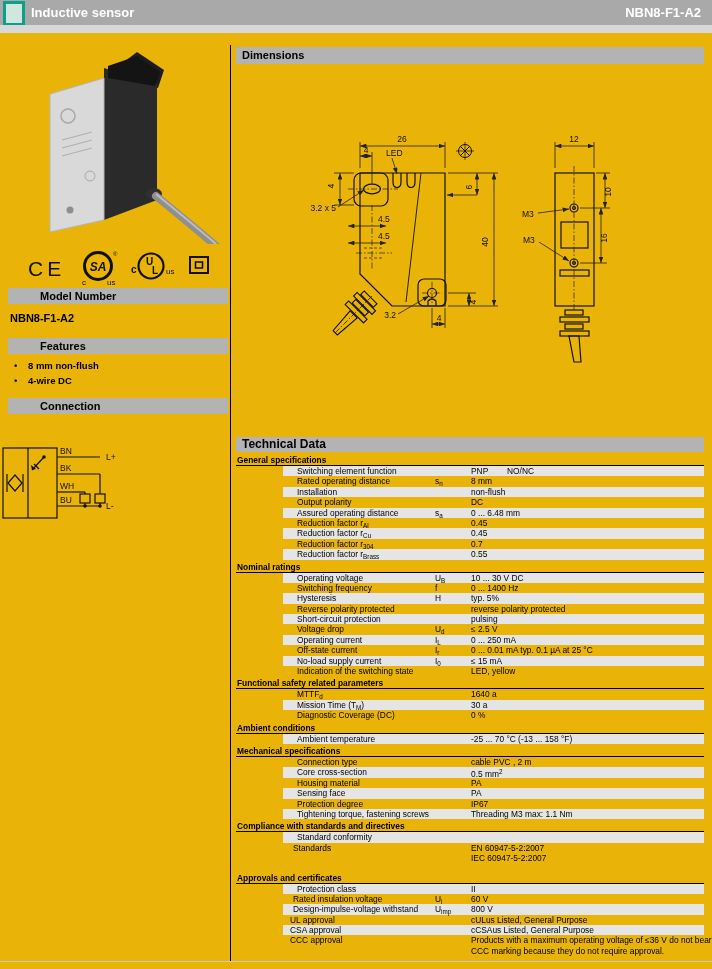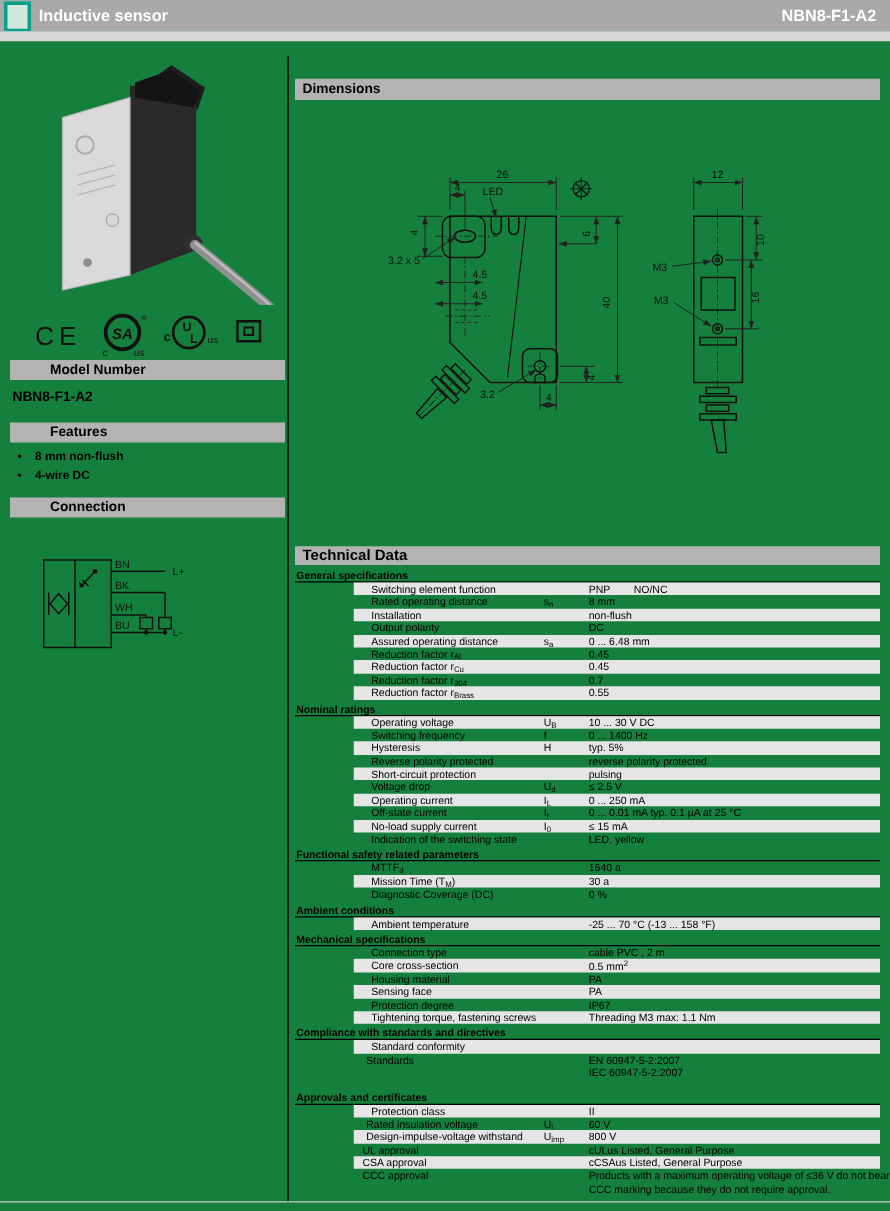--- a/index.html
+++ b/index.html
@@ -1,36 +1,36 @@
 <!DOCTYPE html>
 <html><head>
 <meta charset="utf-8">
 <style>
   html,body{margin:0;padding:0;background:#fff;}
-  .page{position:relative;width:712px;height:969px;background:#15803d;overflow:hidden;
+  .page{position:relative;width:712px;height:969px;background:#eab308;overflow:hidden;
         font-family:"Liberation Sans",sans-serif;color:#000;}
   
   .topbar{position:absolute;left:0;top:0;width:712px;height:25px;background:#a9a9a9;}
   .brandbox{position:absolute;left:3px;top:1px;width:16px;height:19px;background:#cfe7dc;border:3px solid #0d9e8c;}
   .topbar .ttl{position:absolute;left:31px;top:0;height:25px;line-height:25px;font-size:13px;font-weight:bold;color:#fff;}
   .topbar .mdl{position:absolute;right:11px;top:0;height:25px;line-height:25px;font-size:13px;font-weight:bold;color:#fff;}
   .substrip{position:absolute;left:0;top:25px;width:712px;height:8px;background:#d8d8d8;}
   .vrule{position:absolute;left:230px;top:45px;width:1px;height:917px;background:#000;}
   .footrule{position:absolute;left:0;top:961px;width:712px;height:1px;background:#c9c9c9;}
   
   .bar{position:absolute;background:#b3b3b3;font-weight:bold;font-size:11px;color:#000;padding-left:6px;box-sizing:border-box;}
   .bar.left{left:8px;width:220px;height:16px;line-height:16px;padding-left:32px;}
   .bar.right{left:236px;width:468px;}
   
   .modelval{position:absolute;left:10px;top:312px;font-size:11px;font-weight:bold;}
   .feat{position:absolute;left:14px;font-size:9.5px;font-weight:bold;}
   .feat .dot{display:inline-block;width:14px;}
   .photo{position:absolute;left:12px;top:44px;}
   .certs{position:absolute;left:18px;top:246px;}
-  .connsvg{position:absolute;left:0px;top:424px;padding-left:32px;}
+  .connsvg{position:absolute;left:0px;top:424px;}
   .dimsvg{position:absolute;left:236px;top:62px;}
   
   .ttable{position:absolute;left:236px;top:453px;width:468px;font-size:8.4px;}
   .thead{font-weight:bold;height:10px;line-height:10px;border-bottom:1px solid #000;margin-top:2px;padding-left:1px;}
   .thead.gap{margin-top:9px;}
   .trow{position:relative;height:10.4px;line-height:10.4px;margin-left:47px;}
   .trow.dbl{height:20.8px;}
   .trow.sh{background:#e5e5e5;}
   .trow .lab{position:absolute;left:14px;top:0;white-space:nowrap;}
   .trow.i0 .lab{left:7px;}
@@ -137,21 +137,21 @@
       <polygon points="32,46 31,41 36,45" fill="#111"></polygon>
       <text x="60" y="30" font-size="8.5">BN</text>
       <text x="60" y="47" font-size="8.5">BK</text>
       <text x="60" y="65" font-size="8.5">WH</text>
       <text x="60" y="79" font-size="8.5">BU</text>
       <text x="106" y="36" font-size="8.5">L+</text>
       <text x="106" y="85" font-size="8.5">L-</text>
     </svg>
   </div>
 
-  <div class="bar right" style="top:47px;height:17px;line-height:17px;margin-top:16px;">Dimensions</div>
+  <div class="bar right" style="top:47px;height:17px;line-height:17px;">Dimensions</div>
   <div class="dimsvg">
     <svg width="468" height="368" viewBox="0 0 468 368">
       <defs>
         <marker id="ar" markerWidth="9" markerHeight="6" refX="8" refY="3" orient="auto">
             <path d="M0,0 L8,3 L0,6 Z" fill="#222"></path>
           </marker>
         <marker id="arS" markerWidth="9" markerHeight="6" refX="0" refY="3" orient="auto">
             <path d="M8,0 L0,3 L8,6 Z" fill="#222"></path>
           </marker>
       </defs>

